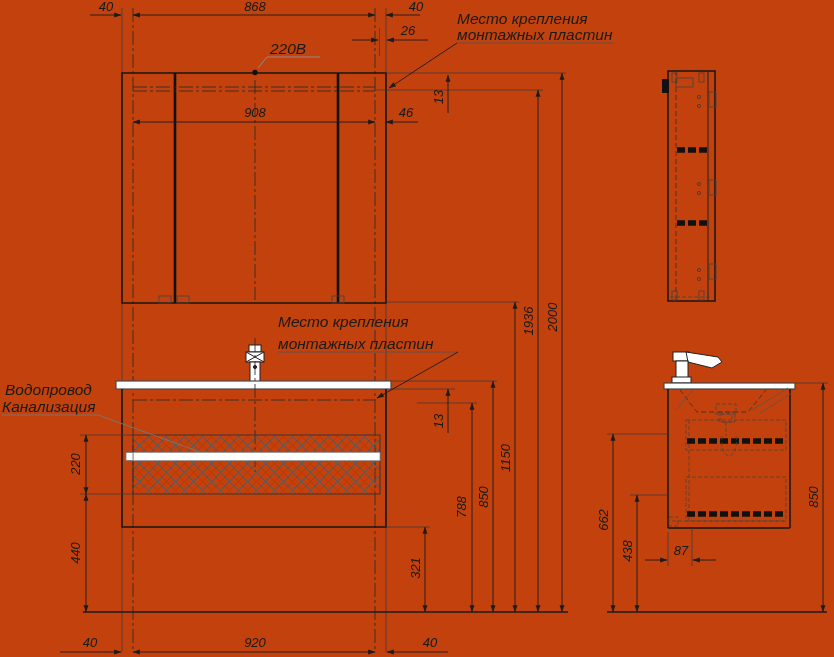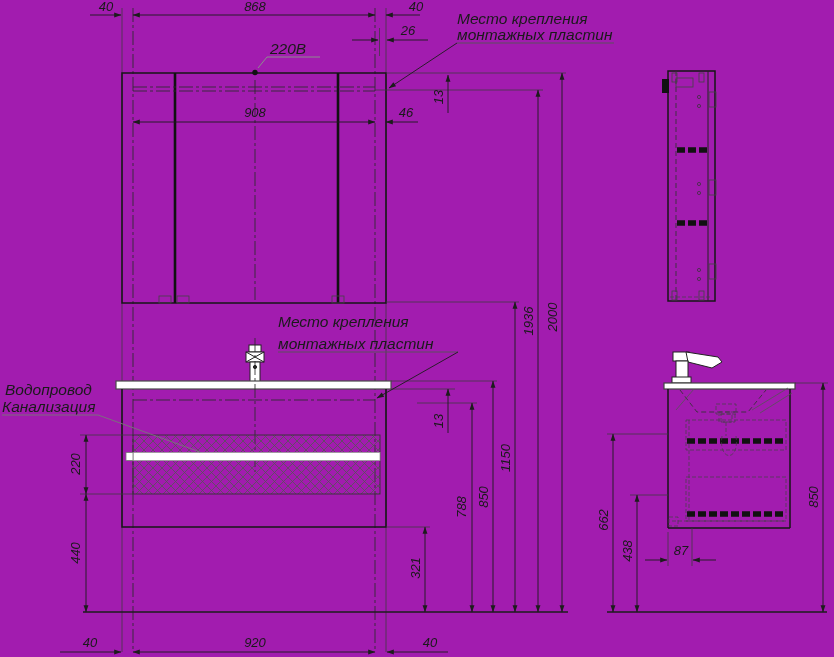--- a/index.html
+++ b/index.html
@@ -1,16 +1,16 @@
 <!DOCTYPE html>
 <html><head>
 <meta charset="utf-8">
 <style>
   html,body{margin:0;padding:0;background:#fff;}
-  #stage{position:relative;width:834px;height:657px;background:#a21caf;overflow:hidden;}
+  #stage{position:relative;width:834px;height:657px;background:#c2410c;overflow:hidden;}
   svg{display:block;}
   .dim{stroke:#1c1c1c;stroke-width:0.9;fill:none;}
   .ext{stroke:#3c3c3c;stroke-width:0.75;fill:none;}
   .floor{stroke:#1c1c1c;stroke-width:1.4;fill:none;}
   .cl{stroke:#2a2a2a;stroke-width:0.85;fill:none;stroke-dasharray:14 3 3 3;}
   .med{stroke:#161616;stroke-width:1.5;fill:none;}
   .thick{stroke:#111;stroke-width:2.6;fill:none;}
   .thin{stroke:#444;stroke-width:0.8;fill:none;}
   .gray{stroke:#8d8d8d;}
   .dsh{stroke:#333;stroke-width:0.85;fill:none;stroke-dasharray:5 3;}

